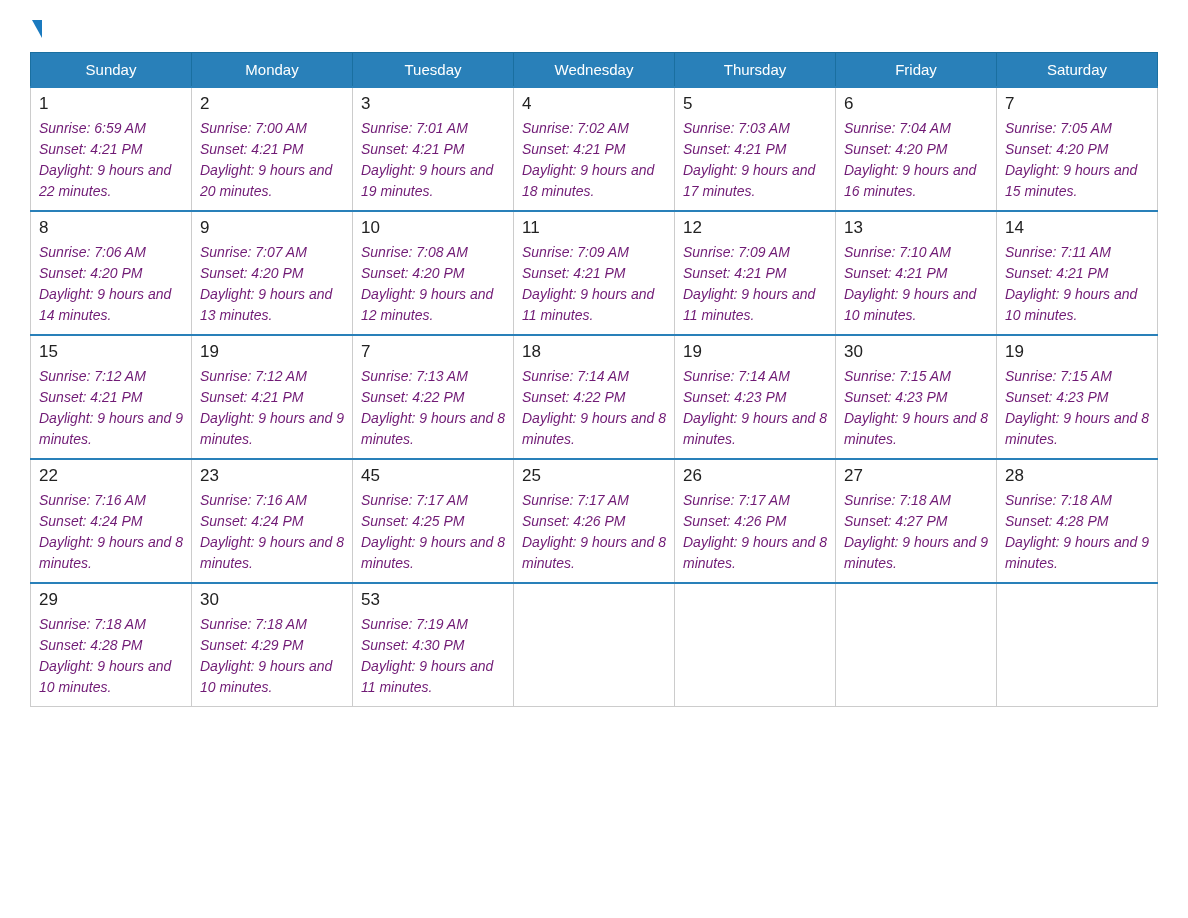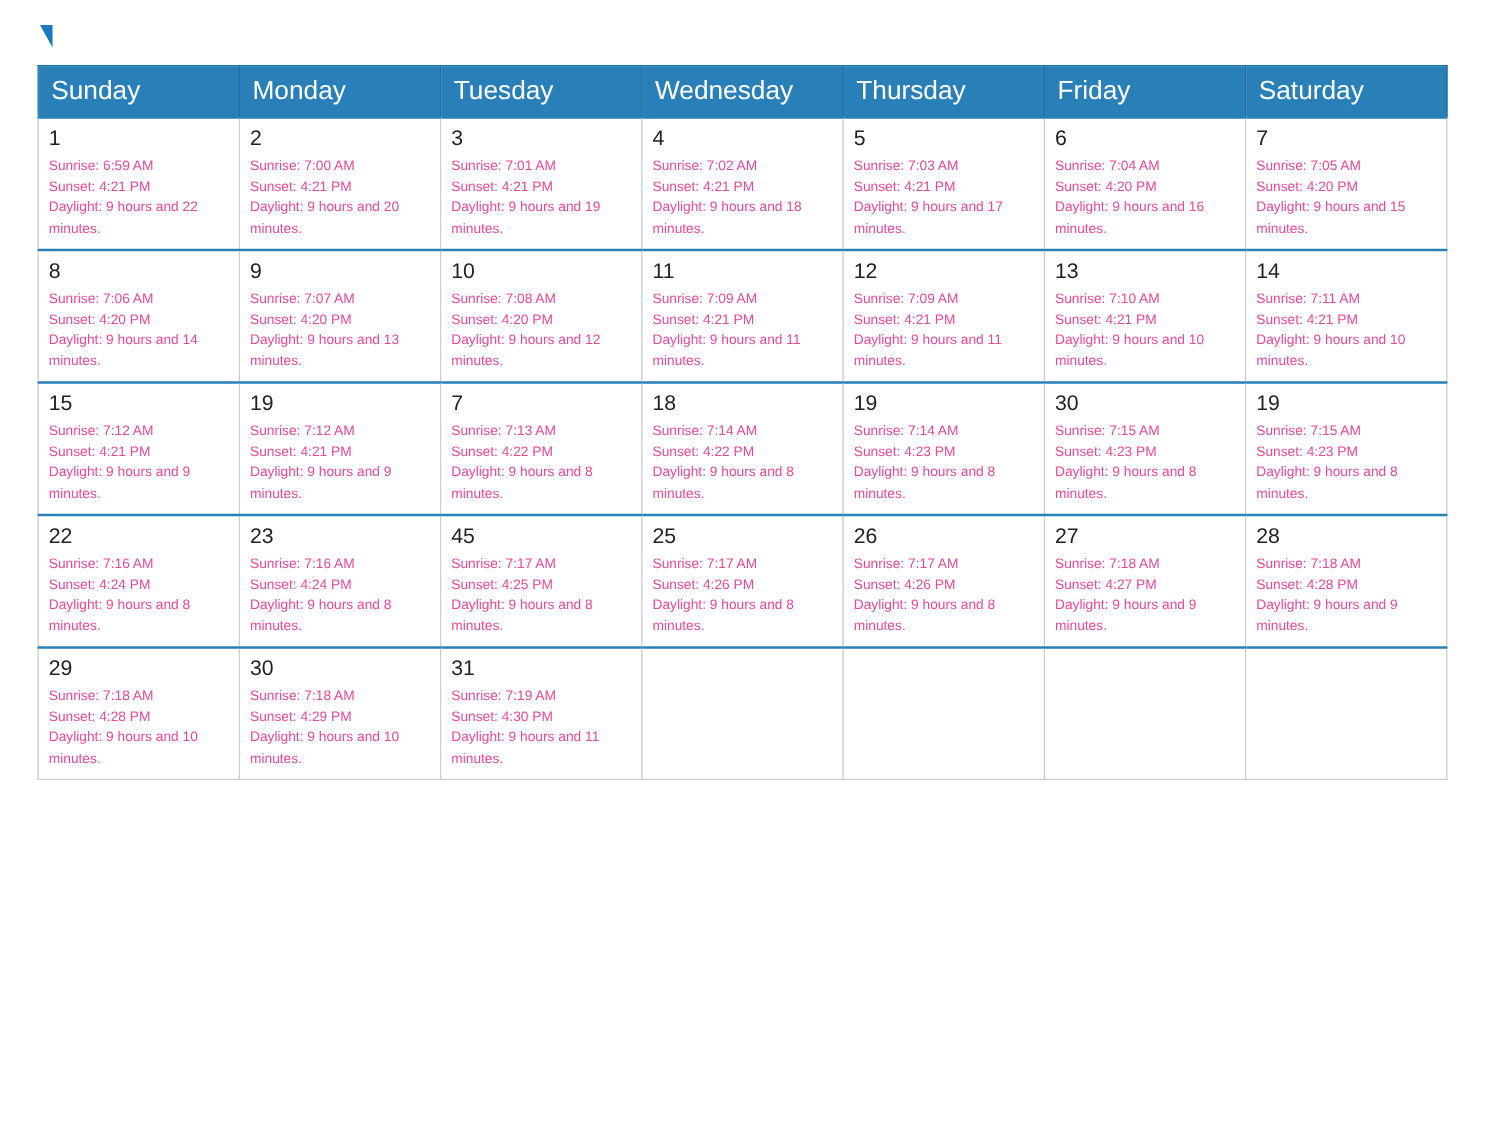--- a/index.html
+++ b/index.html
@@ -63,47 +63,48 @@
       font-weight: 400;
     }
     .calendar-table {
       width: 100%;
       border-collapse: collapse;
       border: 1px solid #aaa;
     }
     .calendar-table th {
       background: #2980b9;
       color: #fff;
-      font-size: 21px;
+      font-size: 15px;
       font-weight: 500;
       padding: 8px 10px;
-      text-align: left;
+      text-align: center;
       border: 1px solid #1a6fa0;
     }
     .calendar-table td {
       width: calc(100% / 7);
       vertical-align: top;
       padding: 6px 8px 8px 8px;
       border: 1px solid #ccc;
       border-top: 2px solid #2980b9;
       background: #fff;
       font-size: 13.5px;
       min-height: 100px;
     }
     .day-num {
       font-size: 17px;
       font-weight: 400;
       color: #222;
       display: block;
       margin-bottom: 4px;
     }
     .day-info {
-      font-size: 11px;
-      color: #ec4899;
+      font-size: 14px;
+      color: #701a75;
       line-height: 1.5;
+      font-style: italic;
     }
     .empty-cell {
       background: #fff;
       border-top: 2px solid #2980b9;
     }
   </style>
 </head>
 <body>
 
 <div class="page">
@@ -378,21 +379,21 @@
       </td>
           <td>
         <span class="day-num">30</span>
         <div class="day-info">
           <span>Sunrise:</span> 7:18 AM<br>
           <span>Sunset:</span> 4:29 PM<br>
           <span>Daylight:</span> 9 hours and 10 minutes.
         </div>
       </td>
           <td>
-        <span class="day-num">31</span>
+        <span class="day-num">53</span>
         <div class="day-info">
           <span>Sunrise:</span> 7:19 AM<br>
           <span>Sunset:</span> 4:30 PM<br>
           <span>Daylight:</span> 9 hours and 11 minutes.
         </div>
       </td>
           <td class="empty-cell"></td>
           <td class="empty-cell"></td>
           <td class="empty-cell"></td>
           <td class="empty-cell"></td>

